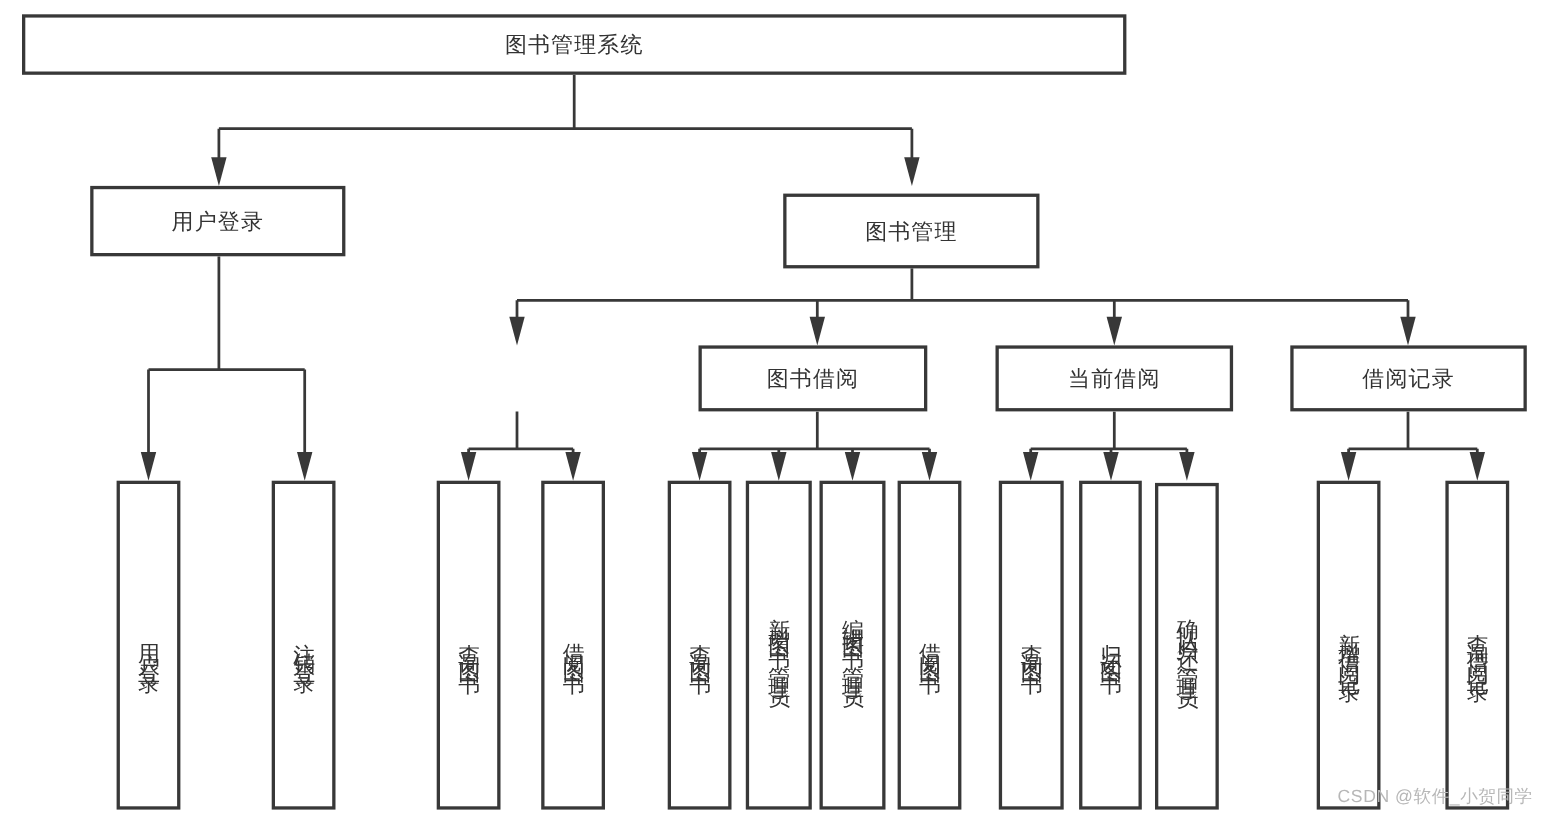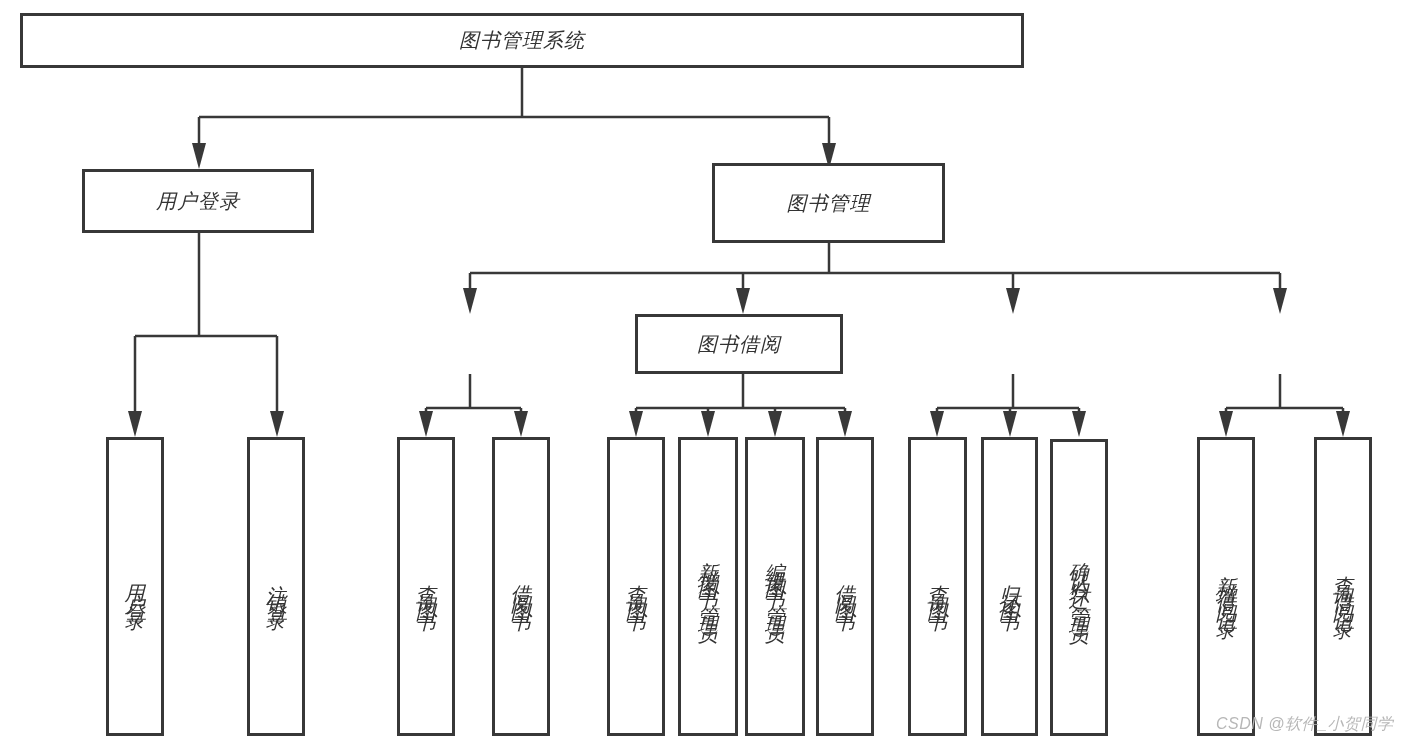--- a/index.html
+++ b/index.html
@@ -9,21 +9,20 @@
     --watermark:#b7b7b7;
   }
   html,body{margin:0;padding:0;background:#ffffff;}
   .canvas{
     position:relative;
     width:1405px;height:747px;
     background:var(--box-bg);
     font-family:"Liberation Sans","DejaVu Sans",sans-serif;
     color:var(--text);
     overflow:hidden;
-    font-style:italic;
   }
   .connectors{position:absolute;left:0;top:0;}
   .connectors path{stroke:var(--line);stroke-width:2.5;fill:none;}
   .connectors polygon{fill:var(--line);stroke:none;}
   .box{
     position:absolute;
     box-sizing:border-box;
     background:var(--box-bg);
     border:3px solid var(--line);
     display:flex;
@@ -89,23 +88,25 @@
         <polygon points="1003,411 1017,411 1010,437"></polygon>
         <polygon points="1072,411 1086,411 1079,437"></polygon>
         <polygon points="1219,411 1233,411 1226,437"></polygon>
         <polygon points="1336,411 1350,411 1343,437"></polygon>
       </g>
   </svg>
 
   <div class="box h" style="left:20px;top:13px;width:1004px;height:55px">图书管理系统</div>
 
   <div class="box h" style="left:82px;top:169px;width:232px;height:64px">用户登录</div>
-  <div class="box h" style="left:712px;top:163px;width:233px;height:80px">图书管理</div>
+  <div class="box h" style="left:712px;top:176px;width:233px;height:68px">图书管理</div>
 
   <div class="box h" style="left:635px;top:314px;width:208px;height:60px">图书借阅</div>
+  <div class="box h" style="left:905px;top:314px;width:216px;height:60px">当前借阅</div>
+  <div class="box h" style="left:1173px;top:314px;width:215px;height:60px">借阅记录</div>
 
   <div class="box v" style="left:106px;top:437px;width:58px;height:299px">用户登录</div>
   <div class="box v" style="left:247px;top:437px;width:58px;height:299px">注销登录</div>
 
   <div class="box v" style="left:397px;top:437px;width:58px;height:299px">查询图书</div>
   <div class="box v" style="left:492px;top:437px;width:58px;height:299px">借阅图书</div>
 
   <div class="box v" style="left:607px;top:437px;width:58px;height:299px">查询图书</div>
   <div class="box v" style="left:678px;top:437px;width:60px;height:299px">新增图书（管理员）</div>
   <div class="box v" style="left:745px;top:437px;width:60px;height:299px">编辑图书（管理员）</div>

